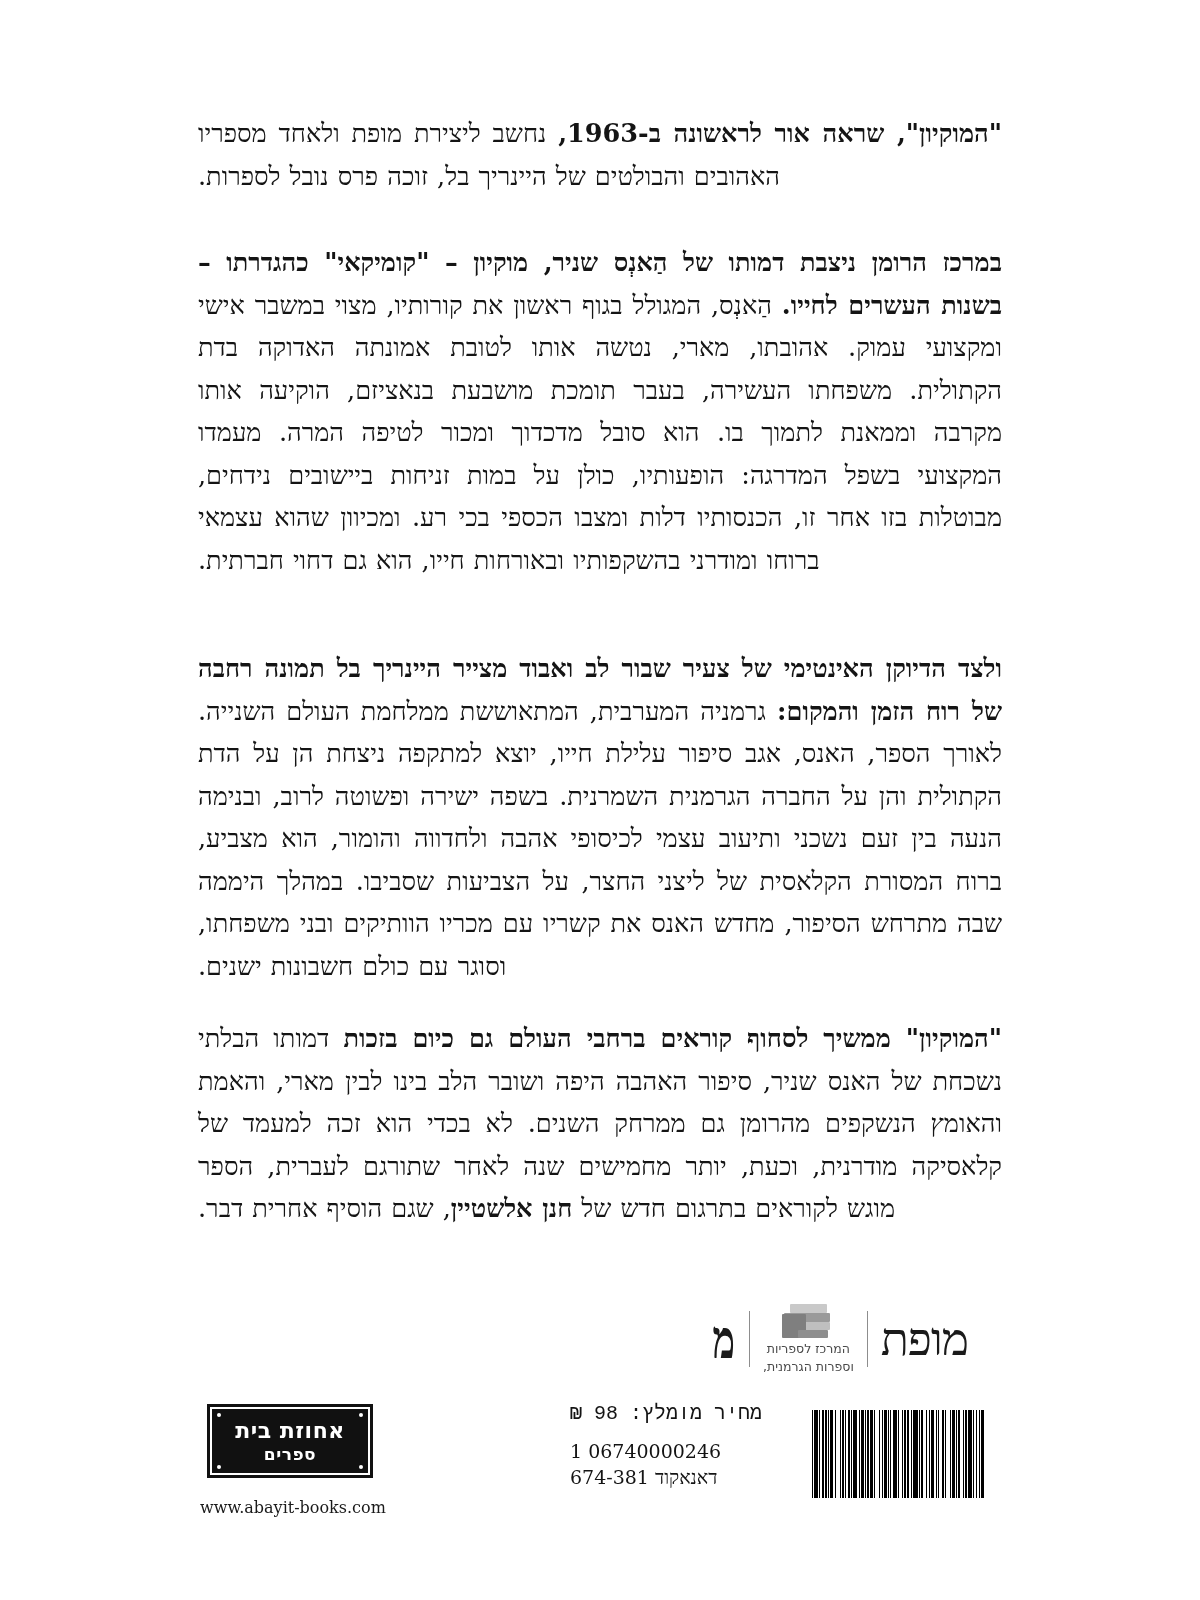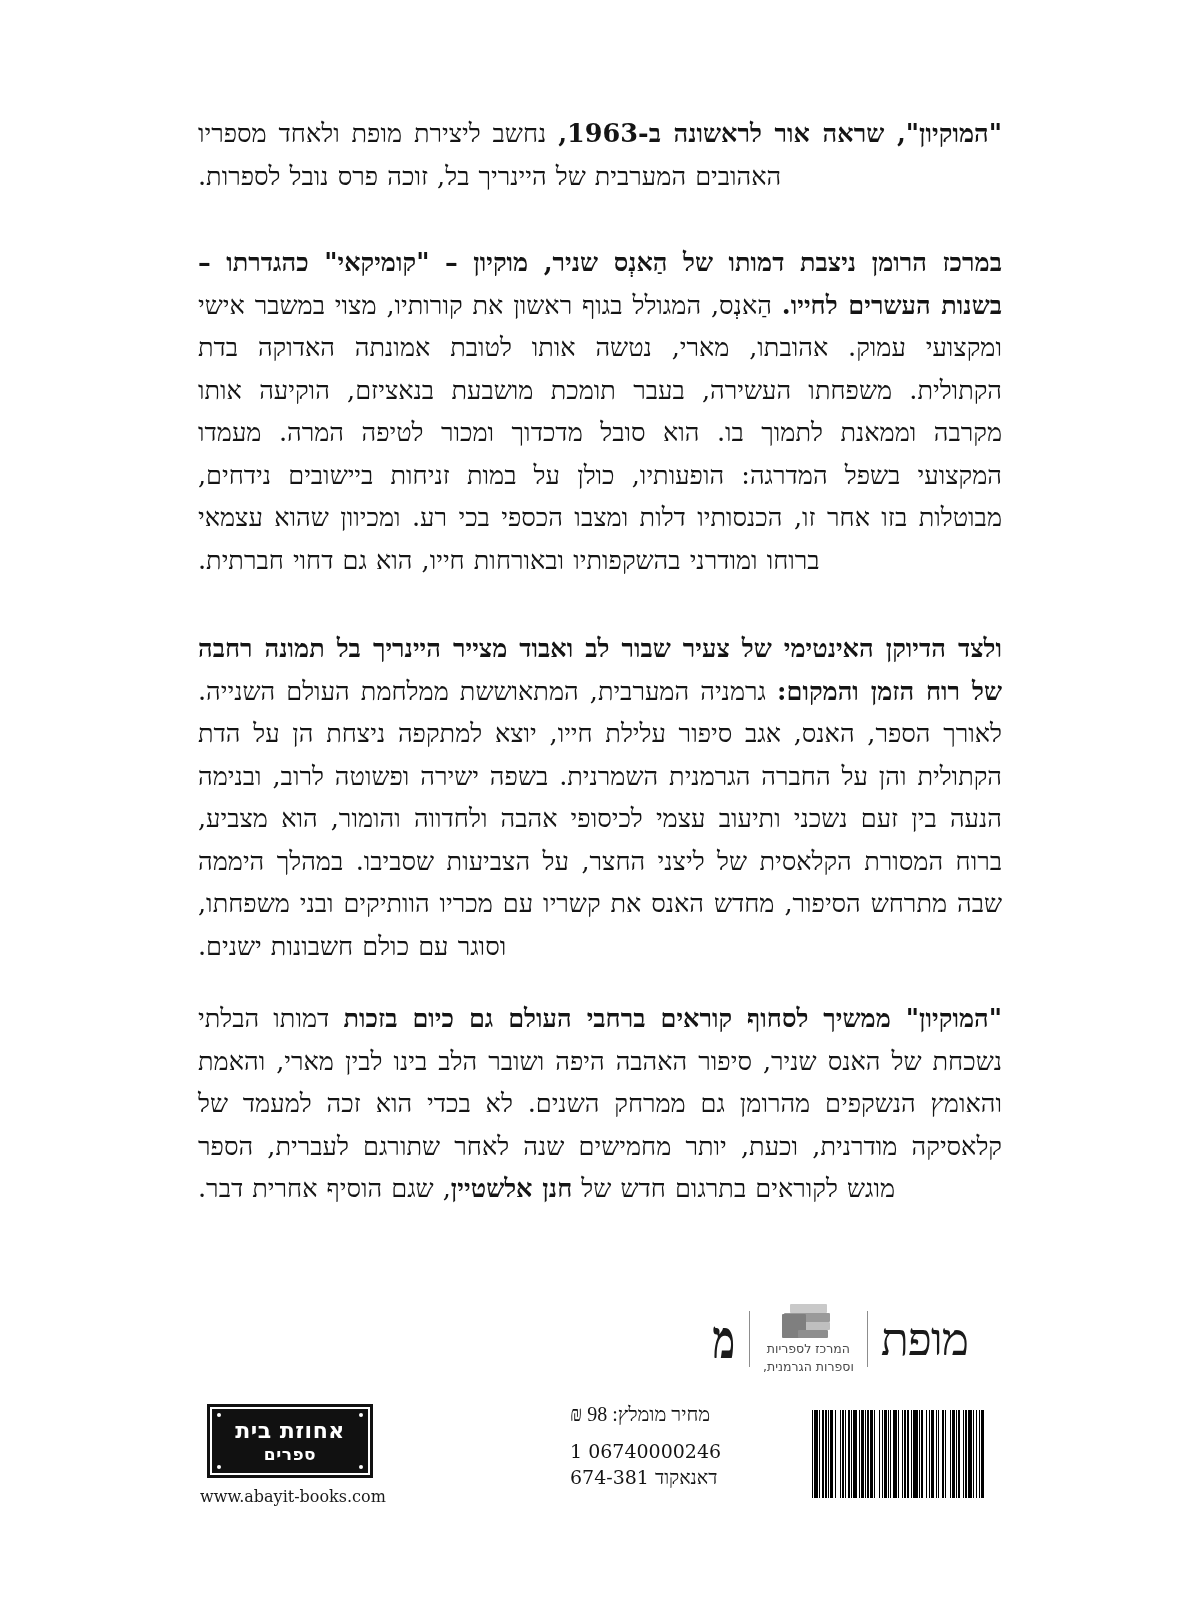--- a/index.html
+++ b/index.html
@@ -46,21 +46,21 @@
   .para:last-child { margin-bottom: 0; }
 
   .para .lead {
     font-weight: 700;
   }
   .para .inline-bold {
     font-weight: 700;
   }
 
   .p1 { margin-bottom: 44px; }
-  .p2 { margin-bottom: 46px; }
+  .p2 { margin-bottom: 66px; }
   .p3 { margin-bottom: 30px; }
 
   
   .logo-mofet {
     position: absolute;
     top: 1296px;
     right: 232px;
     width: 290px;
     height: 86px;
     display: flex;
@@ -129,21 +129,21 @@
   
   .price-block {
     position: absolute;
     top: 1400px;
     right: 410px;
     width: 220px;
     text-align: left;
     direction: rtl;
   }
   .price-line {
-    font-family: Liberation Serif, serif;
+    font-family: Liberation Mono, monospace;
     font-size: 20px;
     line-height: 28px;
     color: #141414;
     text-align: left;
     white-space: nowrap;
   }
   .code-line {
     font-family: "DejaVu Serif", "Liberation Serif", serif;
     font-size: 19px;
     line-height: 26px;
@@ -228,34 +228,34 @@
     color: #ffffff;
     direction: rtl;
     letter-spacing: 0.5px;
     margin-top: 1px;
   }
   .pub-url {
     font-family: "DejaVu Serif", "Liberation Serif", serif;
     font-size: 16px;
     line-height: 20px;
     color: #1a1a1a;
-    margin-top: 9px;
+    margin-top: 20px;
     direction: ltr;
     white-space: nowrap;
   }
 </style>
 </head>
 <body>
 
 <div class="page">
 
   <div class="content">
 
     <p class="para p1">
-      <span class="lead">"המוקיון", שראה אור לראשונה ב-1963,</span><span> נחשב ליצירת מופת ולאחד מספריו האהובים המערבית של היינריך בל, זוכה פרס נובל לספרות.</span>
+      <span class="lead">"המוקיון", שראה אור לראשונה ב-1963,</span><span> נחשב ליצירת מופת ולאחד מספריו האהובים והבולטים של היינריך בל, זוכה פרס נובל לספרות.</span>
     </p>
 
     <p class="para p2">
       <span class="lead">במרכז הרומן ניצבת דמותו של הַאנְס שניר, מוקיון – "קומיקאי" כהגדרתו – בשנות העשרים לחייו.</span><span>  הַאנְס, המגולל בגוף ראשון את קורותיו, מצוי במשבר אישי ומקצועי עמוק. אהובתו, מארי, נטשה אותו לטובת אמונתה האדוקה בדת הקתולית. משפחתו העשירה, בעבר תומכת מושבעת בנאציזם, הוקיעה אותו מקרבה וממאנת לתמוך בו. הוא סובל מדכדוך ומכור לטיפה המרה. מעמדו המקצועי בשפל המדרגה: הופעותיו, כולן על במות זניחות ביישובים נידחים, מבוטלות בזו אחר זו, הכנסותיו דלות ומצבו הכספי בכי רע. ומכיוון שהוא עצמאי ברוחו ומודרני בהשקפותיו ובאורחות חייו, הוא גם דחוי חברתית.</span>
     </p>
 
     <p class="para p3">
       <span class="lead">ולצד הדיוקן האינטימי של צעיר שבור לב ואבוד מצייר היינריך בל תמונה רחבה של רוח הזמן והמקום:</span><span> גרמניה המערבית, המתאוששת ממלחמת העולם השנייה. לאורך הספר, האנס, אגב סיפור עלילת חייו, יוצא למתקפה ניצחת הן על הדת הקתולית והן על החברה הגרמנית השמרנית. בשפה ישירה ופשוטה לרוב, ובנימה הנעה בין זעם נשכני ותיעוב עצמי לכיסופי אהבה ולחדווה והומור, הוא מצביע, ברוח המסורת הקלאסית של ליצני החצר, על הצביעות שסביבו. במהלך היממה שבה מתרחש הסיפור, מחדש האנס את קשריו עם מכריו הוותיקים ובני משפחתו, וסוגר עם כולם חשבונות ישנים.</span>
     </p>
 

